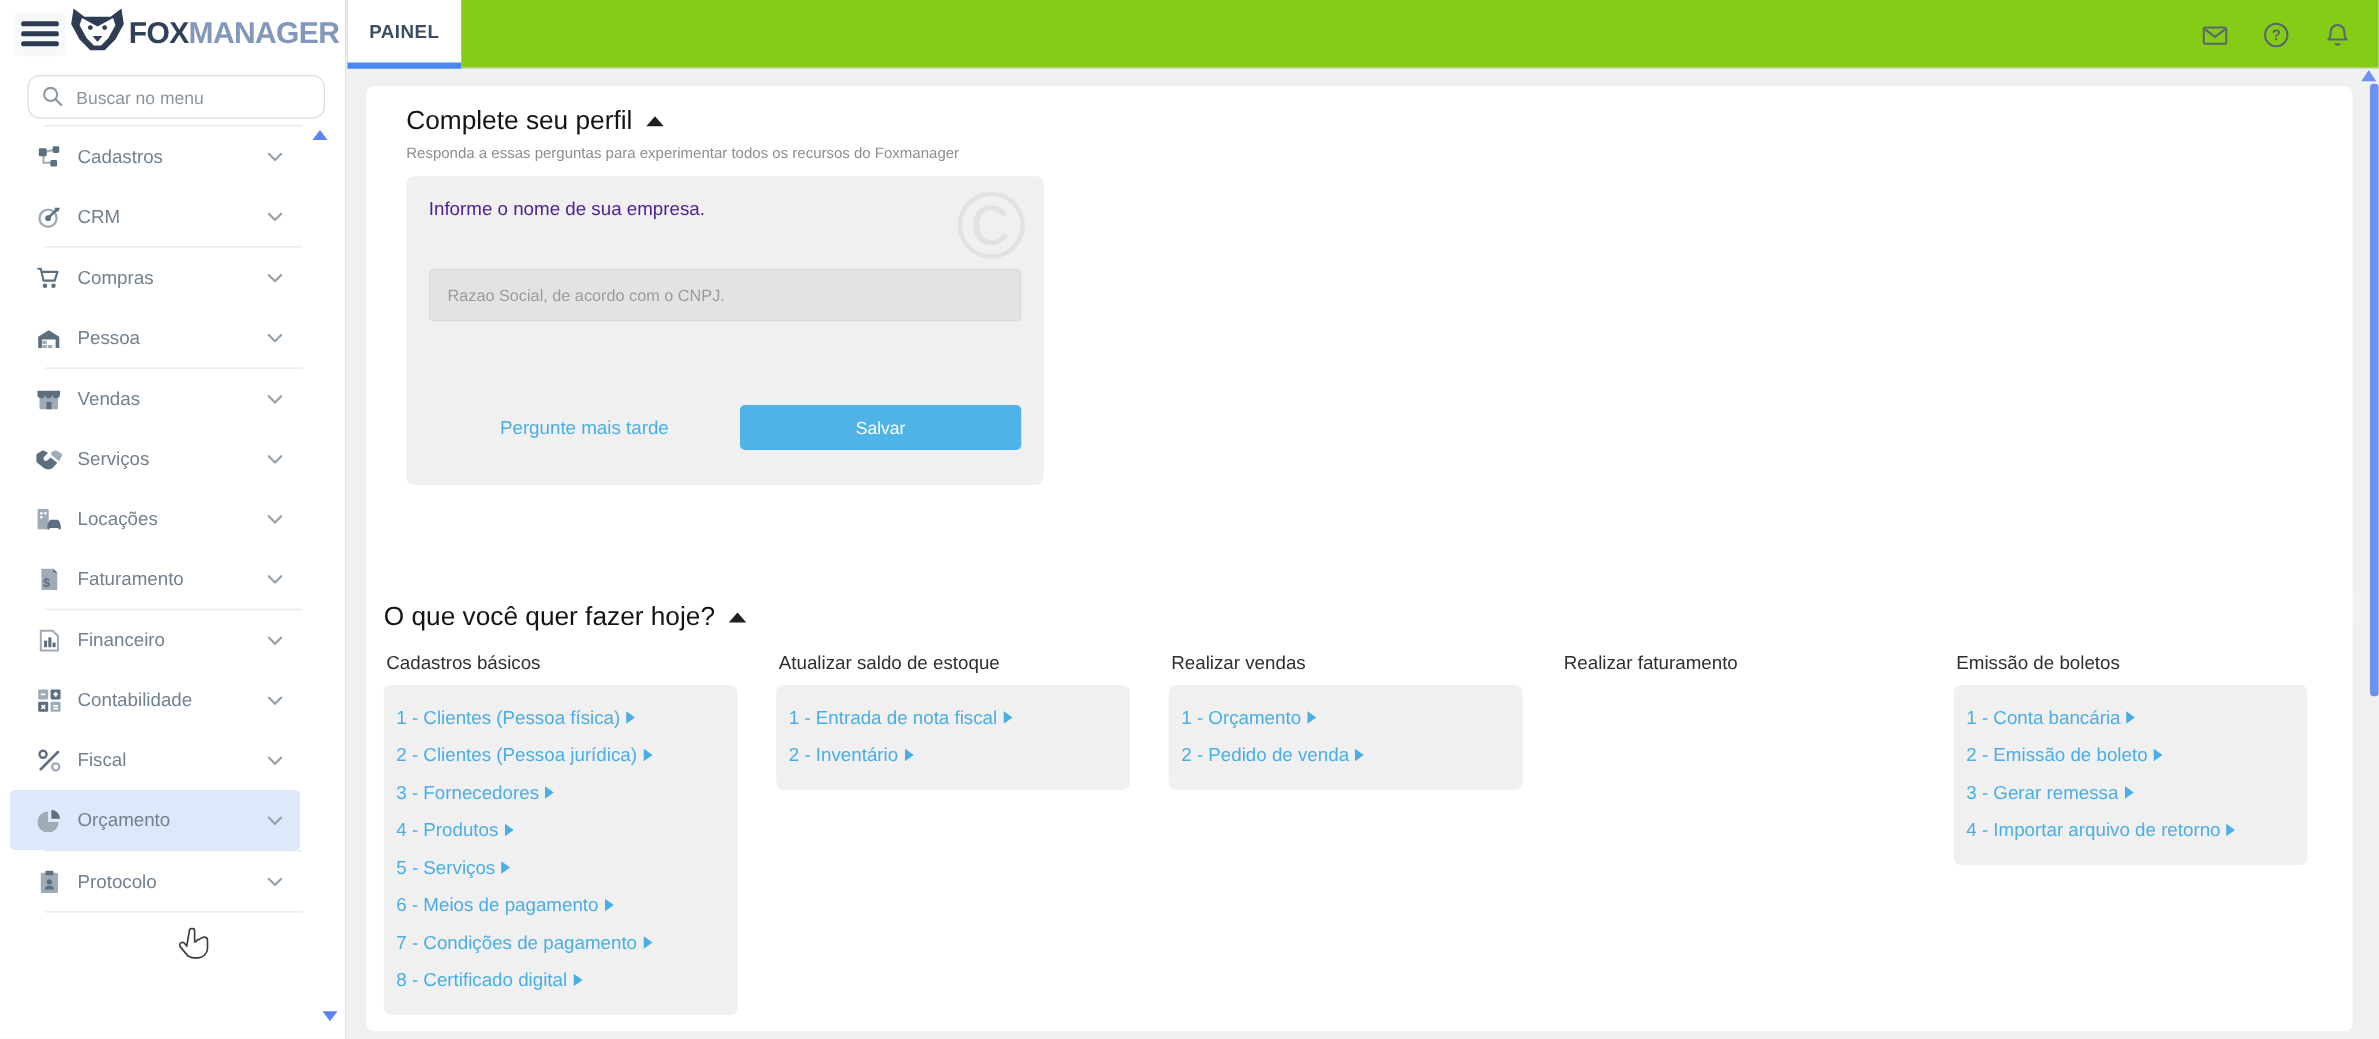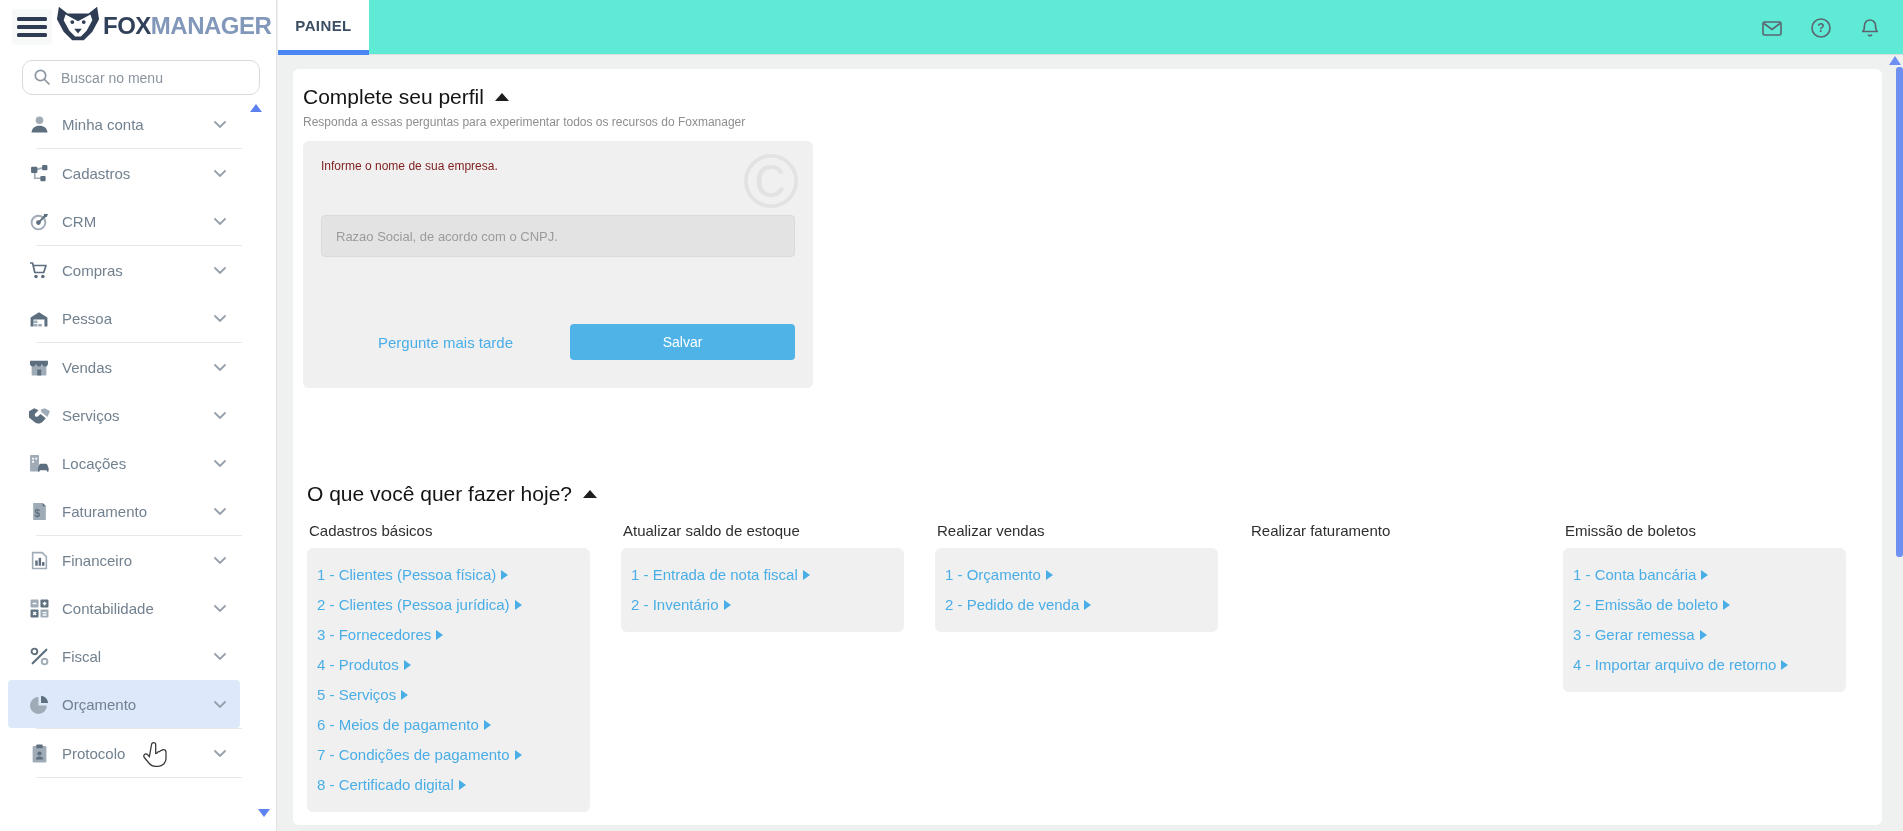--- a/index.html
+++ b/index.html
@@ -43,41 +43,41 @@
   .mdiv { height:1px; background:#e6e8ea; margin:0 6px 0 36px; }
   .side-arrow-up { position:absolute; left:250px; top:104px; width:0; height:0;
     border-left:6px solid transparent; border-right:6px solid transparent;
     border-bottom:8px solid #5b82ef; cursor:pointer; }
   .side-arrow-down { position:absolute; left:258px; top:809px; width:0; height:0;
     border-left:6px solid transparent; border-right:6px solid transparent;
     border-top:8px solid #5b82ef; cursor:pointer; }
 
   
   .topbar { position:absolute; left:278px; top:0; right:0; height:55px;
-    background:#5eead4; border-bottom:1px solid #dcdedd; z-index:4; }
+    background:#84cc16; border-bottom:1px solid #dcdedd; z-index:4; }
   .tab { position:absolute; left:0; top:0; width:91px; height:55px; background:#ffffff;
     color:#3c4e63; font-weight:700; font-size:15px; letter-spacing:0.4px;
     display:flex; align-items:center; justify-content:center; cursor:pointer;
     border-bottom:5px solid #4b87f2; }
   .top-icons { position:absolute; right:22px; top:0; height:55px;
     display:flex; align-items:center; gap:27px; }
   .top-icon { cursor:pointer; display:flex; }
 
   
   .main { position:absolute; left:278px; top:55px; right:0; bottom:0; }
   .card { position:absolute; left:15px; width:1589px; background:#fff; border-radius:6px; }
-  .card1 { top:14px; height:440px; padding:16px 10px; }
+  .card1 { top:14px; height:440px; padding:16px 32px; }
   .card2 { top:411px; height:359px; padding:16px 14px; }
   .card-title { font-size:21px; color:#141414; display:flex; align-items:center; }
   .caret-up { width:0; height:0; border-left:7px solid transparent; border-right:7px solid transparent;
     border-bottom:8px solid #1e1e1e; display:inline-block; margin-left:11px; cursor:pointer; }
   .card-sub { margin-top:6px; font-size:12px; color:#8e8e8e; }
   .panel { position:relative; margin-top:12px; width:510px; height:247px;
     background:#f0f0f0; border-radius:6px; padding:18px; }
-  .question { font-size:12px; color:#7f1d1d; }
+  .question { font-size:15px; color:#4c1d95; }
   .watermark { position:absolute; right:14px; top:2px; font-size:76px; line-height:1;
     color:#e2e2e2; user-select:none; }
   .company-input { position:absolute; left:18px; right:18px; top:74px; height:42px;
     background:#e3e3e3; border:1px solid #dadada; border-radius:4px; padding:0 14px;
     font-size:13px; color:#555; outline:none; font-family:"Liberation Sans",sans-serif; }
   .company-input::placeholder { color:#9b9b9b; }
   .panel-footer { position:absolute; left:18px; right:18px; bottom:28px; height:36px;
     display:flex; align-items:center; }
   .later-link { flex:1; text-align:center; color:#4aaee6; font-size:15px;
     text-decoration:none; cursor:pointer; }
@@ -127,34 +127,20 @@
   </div>
   <div class="search-wrap">
     <svg width="18" height="18" viewBox="0 0 18 18">
       <circle cx="7.5" cy="7.5" r="5.2" fill="none" stroke="#8d97a1" stroke-width="1.7"></circle>
       <path d="M11.5 11.5l4.5 4.5" stroke="#8d97a1" stroke-width="1.7" stroke-linecap="round"></path>
     </svg>
     <input class="search-input" type="text" placeholder="Buscar no menu" style="">
   </div>
   <div class="side-arrow-up"></div>
   <nav class="menu">
-      <div class="mi">
-        <span class="mic">
-          <svg width="19" height="19" viewBox="0 0 18 18">
-            <circle cx="9" cy="5" r="3.6" fill="#9fabb6"></circle>
-            <path d="M1.5 16.5c0-4 3.3-6.4 7.5-6.4s7.5 2.4 7.5 6.4z" fill="#5d6e7e"></path>
-          </svg>
-        </span>
-        <span class="mil">Minha conta</span>
-        <span class="chev">
-          <svg width="12" height="7" viewBox="0 0 12 7">
-            <path d="M1 1l5 5 5-5" fill="none" stroke="#97a1ab" stroke-width="1.8" stroke-linecap="round"></path>
-          </svg>
-        </span>
-      </div>
       <div class="mdiv"></div>
       <div class="mi">
         <span class="mic">
           <svg width="19" height="19" viewBox="0 0 18 18">
             <path d="M4.5 6v7.5h7" stroke="#9fabb6" stroke-width="1.6" fill="none"></path>
             <path d="M4.5 5.5L13 3.5" stroke="#9fabb6" stroke-width="1.6"></path>
             <rect x="1" y="2.5" width="6" height="6" rx="1" fill="#5d6e7e"></rect>
             <rect x="11.5" y="1" width="5" height="5" rx="1" fill="#5d6e7e"></rect>
             <rect x="9.8" y="11.3" width="5" height="5" rx="1" fill="#5d6e7e"></rect>
           </svg>

